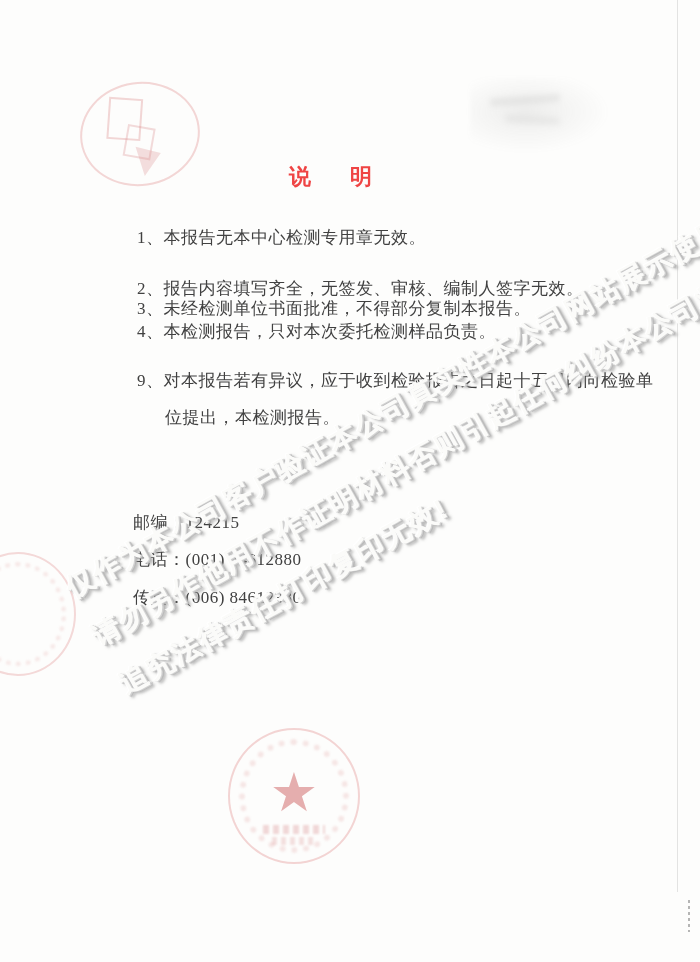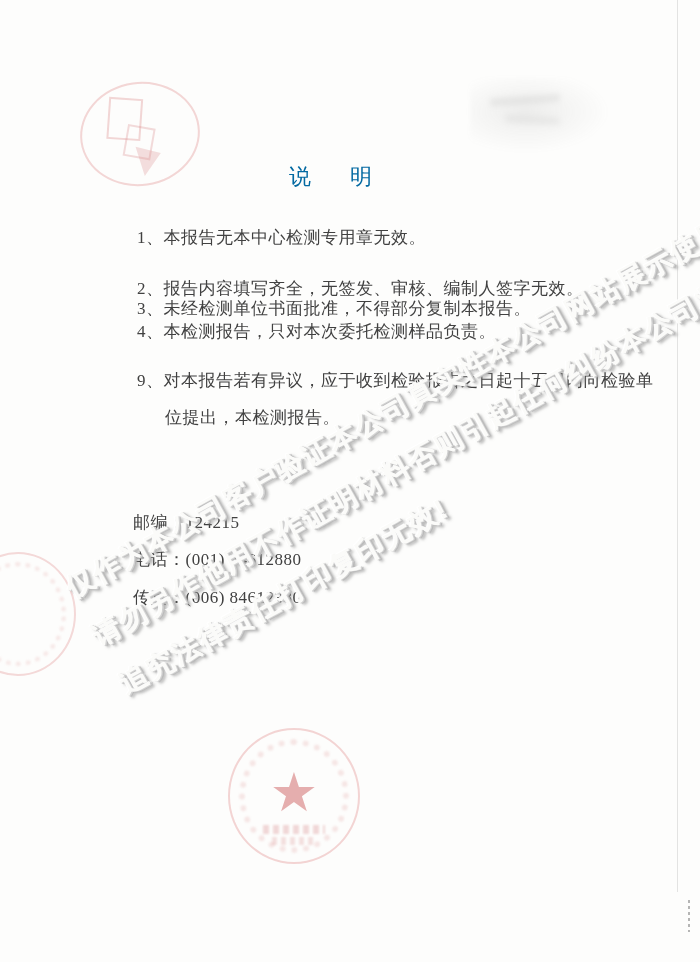--- a/index.html
+++ b/index.html
@@ -6,22 +6,22 @@
   .page {
     position:relative; width:700px; height:962px;
     background:#fdfdfc; overflow:hidden;
     font-family:"Liberation Serif","DejaVu Serif",serif;
     color:#424242;
   }
 
   
   .title {
     position:absolute; top:162px; left:0; width:662px;
-    text-align:center; font-size:22px; font-weight:normal;
-    color:#0369a1; letter-spacing:1px; z-index:10;
+    text-align:center; font-size:22px; font-weight:bold;
+    color:#ef4444; letter-spacing:1px; z-index:10;
   }
   .title .gap { display:inline-block; width:38px; }
 
   .txtline {
     position:absolute; left:103px; font-size:17px;
     letter-spacing:0.5px; color:#414141; white-space:nowrap; z-index:10;margin-left:34px;
   }
   .n1 { top:226px; } .n2 { top:277px; } .n3 { top:297px;text-align:center; }
   .n4 { top:320px; } .n5 { top:369px; } .n5b { top:406px; left:131px; }
 

